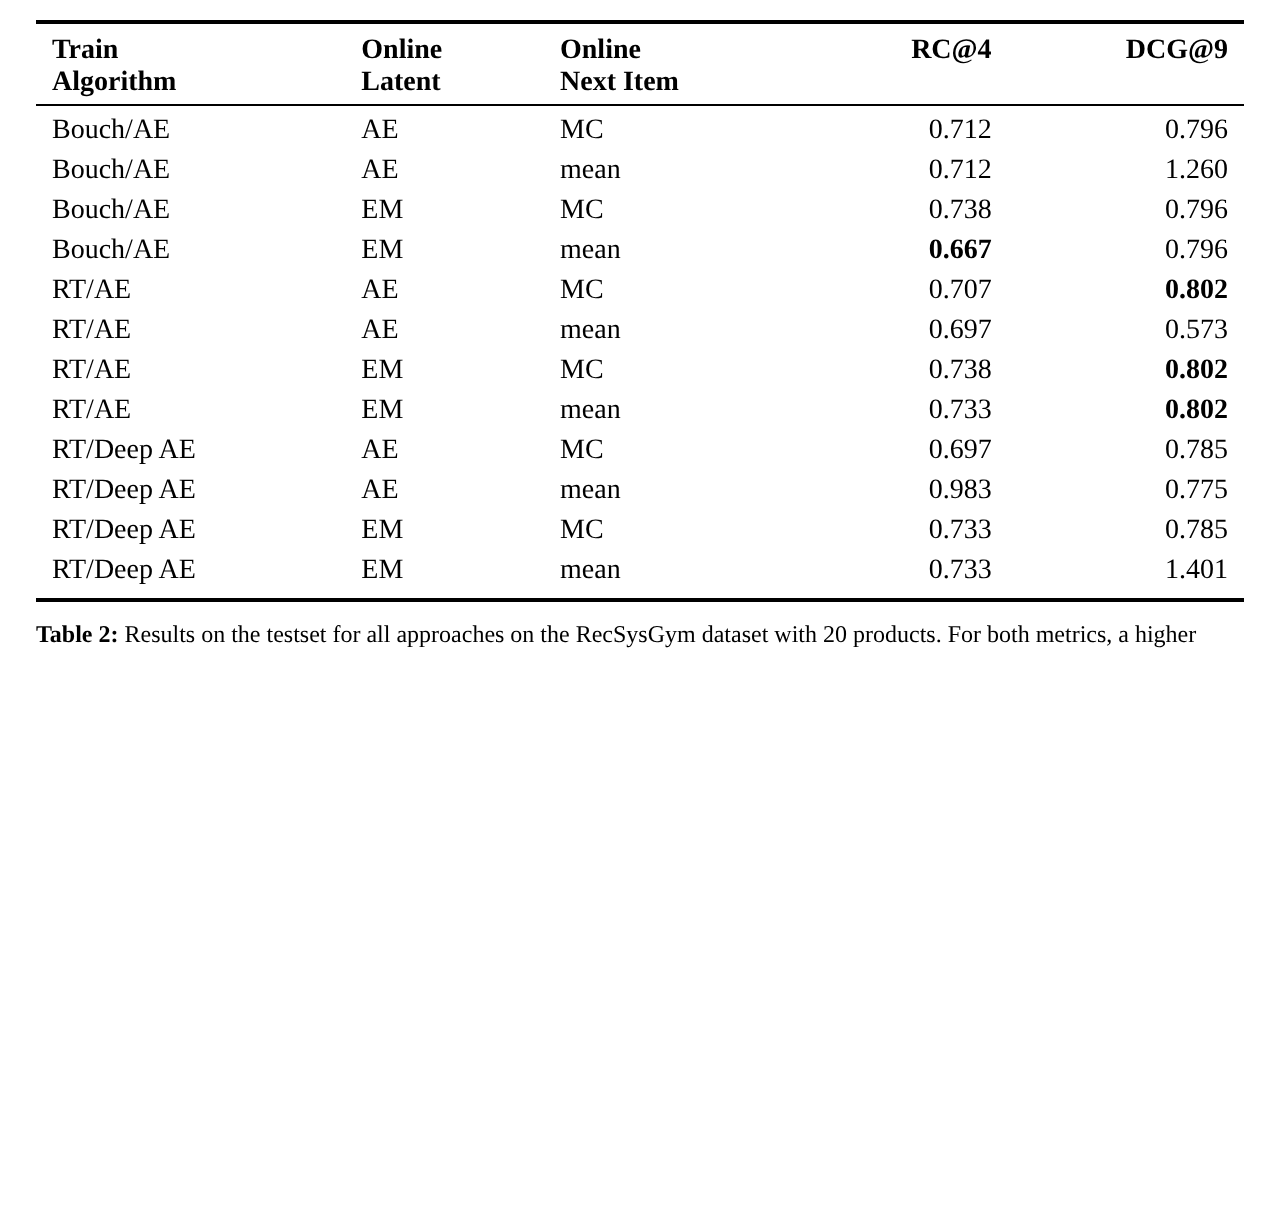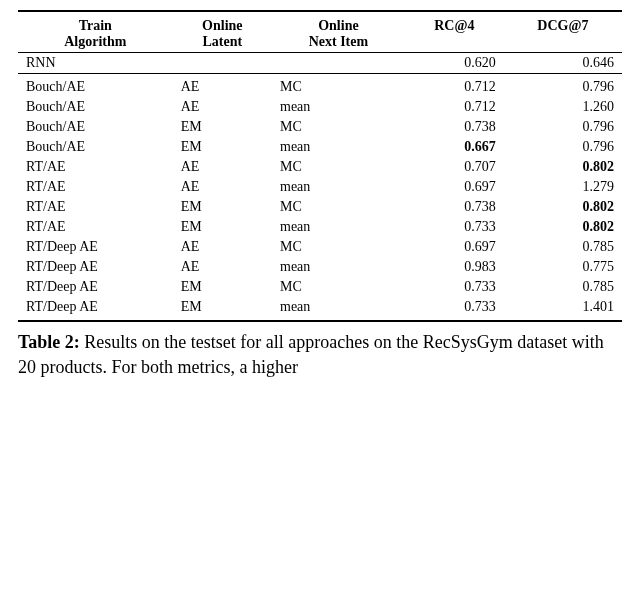--- a/index.html
+++ b/index.html
@@ -15,21 +15,20 @@
     .table-container {
       width: 100%;
     }
     table {
       width: 100%;
       border-collapse: collapse;
     }
     thead tr.top-border th {
       border-top: 2.5px solid #000;
       padding-top: 6px;
-      text-align: center;
     }
     thead tr.bottom-border th {
       border-bottom: 1.5px solid #000;
       padding-bottom: 5px;
     }
     th {
       font-weight: bold;
       text-align: left;
       padding: 2px 8px;
       vertical-align: top;
@@ -47,56 +46,49 @@
     tr.section-divider td {
       border-top: 1.5px solid #000;
       padding-top: 5px;
     }
     tr.last-row td {
       border-bottom: 2px solid #000;
       padding-bottom: 5px;
     }
     .caption {
       margin-top: 8px;
-      font-size: 18px;
+      font-size: 12px;
       line-height: 1.4;
     }
     .caption-bold {
       font-weight: bold;
     }
   </style>
 </head>
 <body>
 
 <div class="table-container">
   <table>
     <thead>
       <tr class="top-border">
         <th>Train<br>Algorithm</th>
         <th>Online<br>Latent</th>
         <th>Online<br>Next Item</th>
         <th class="num">RC@4</th>
-        <th class="num">DCG@7</th>
+        <th class="num">DCG@9</th>
       </tr>
       <tr class="bottom-border">
         <th style="padding:0 8px;border-bottom:1.5px solid #000;"></th>
         <th style="padding:0 8px;border-bottom:1.5px solid #000;"></th>
         <th style="padding:0 8px;border-bottom:1.5px solid #000;"></th>
         <th style="padding:0 8px;border-bottom:1.5px solid #000;"></th>
         <th style="padding:0 8px;border-bottom:1.5px solid #000;"></th>
       </tr>
     </thead>
     <tbody id="table-body">
-        <tr>
-          <td>RNN</td>
-          <td></td>
-          <td></td>
-          <td class="num">0.620</td>
-          <td class="num">0.646</td>
-        </tr>
         <tr class="section-divider">
           <td>Bouch/AE</td>
           <td>AE</td>
           <td>MC</td>
           <td class="num">0.712</td>
           <td class="num">0.796</td>
         </tr>
         <tr>
           <td>Bouch/AE</td>
           <td>AE</td>
@@ -123,21 +115,21 @@
           <td>AE</td>
           <td>MC</td>
           <td class="num">0.707</td>
           <td class="num"><b>0.802</b></td>
         </tr>
         <tr>
           <td>RT/AE</td>
           <td>AE</td>
           <td>mean</td>
           <td class="num">0.697</td>
-          <td class="num">1.279</td>
+          <td class="num">0.573</td>
         </tr>
         <tr>
           <td>RT/AE</td>
           <td>EM</td>
           <td>MC</td>
           <td class="num">0.738</td>
           <td class="num"><b>0.802</b></td>
         </tr>
         <tr>
           <td>RT/AE</td>

